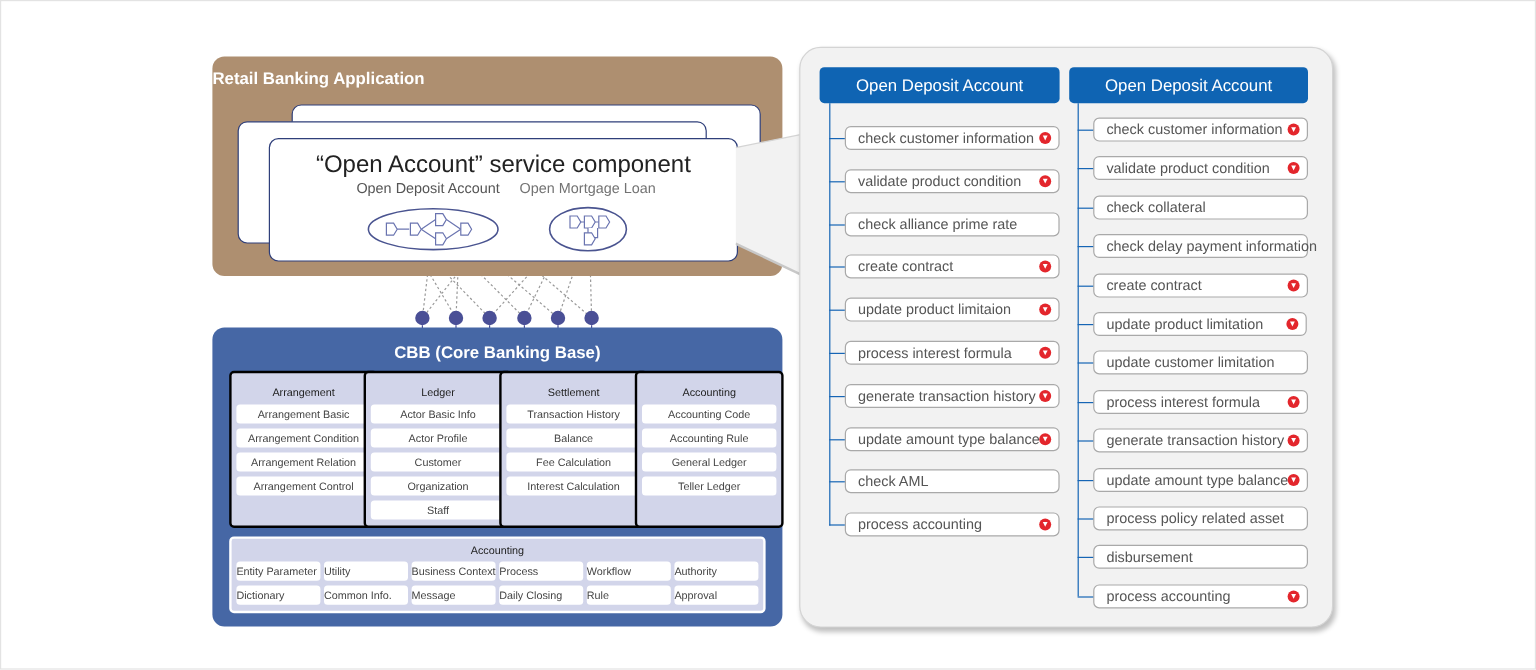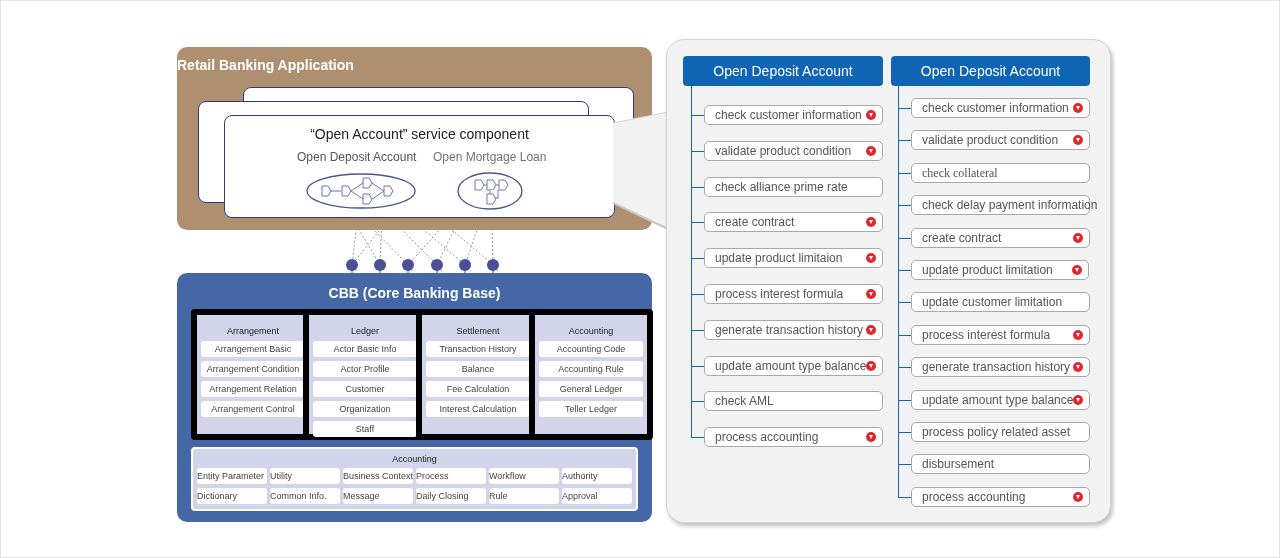--- a/index.html
+++ b/index.html
@@ -5,29 +5,29 @@
 *{box-sizing:border-box;margin:0;padding:0}
 body{width:1280px;height:558px;background:#fff;font-family:"Liberation Sans",sans-serif;position:relative;overflow:hidden;border:1px solid #e3e3e3}
 .abs{position:absolute}
 
 #rba{left:176px;top:46px;width:475px;height:183px;background:#ae8f70;border-radius:10px}
 #rba-title{left:0;top:10px;width:100%;text-align:left;color:#fff;font-size:14px;font-weight:bold}
 .card{background:#fff;border:1.5px solid #2f3f7a;border-radius:8px}
 #c1{left:66px;top:40px;width:391px;height:116px}
 #c2{left:21px;top:54px;width:391px;height:102px}
 #c3{left:47px;top:68px;width:391px;height:103px}
-#sc-title{left:0;top:10px;width:100%;text-align:center;font-size:14px;color:#222}
+#sc-title{left:0;top:10px;width:100%;text-align:center;font-size:20px;color:#222}
 #sub1{left:72px;top:34px;font-size:12px;color:#555}
 #sub2{left:208px;top:34px;font-size:12px;color:#737373}
 #flow{left:0;top:0}
 #conn{left:300px;top:180px}
 
 #cbb{left:176px;top:272px;width:475px;height:249px;background:#4667a5;border-radius:10px}
 #cbb-title{left:0;top:12px;width:100%;text-align:center;color:#fff;font-size:14px;font-weight:bold}
-.grp{background:#d2d5ea;border:6px solid #000000;border-radius:4px;position:absolute;top:36px;width:124px;height:131px}
+.grp{background:#d2d5ea;border:2px solid #000000;border-radius:4px;position:absolute;top:36px;width:124px;height:131px}
 .grp .gt{text-align:center;font-size:9px;color:#222;margin-top:11px;margin-bottom:5px}
 .grp .it{background:#fff;border-radius:3px;margin:0 4px 4px 4px;height:16px;line-height:16px;text-align:center;font-size:9px;color:#444}
 #acc2{position:absolute;left:14px;top:174px;width:447px;height:64px;background:#d2d5ea;border:2px solid #fff;border-radius:4px}
 #acc2 .gt{text-align:center;font-size:9px;color:#222;margin-top:5px}
 #acc2 .row{display:flex;gap:3px;padding:0 4px;margin-top:4px}
 #acc2 .it{flex:1;background:#fff;border-radius:3px;height:16px;line-height:16px;text-align:left;font-size:9px;color:#444;white-space:nowrap}
 
 #panel{left:665px;top:38px;width:445px;height:484px;background:#f2f2f2;border:1px solid #d4d4d4;border-radius:18px;box-shadow:2px 3px 4px rgba(0,0,0,.25)}
 #callout{left:612px;top:110px}
 .col-h{position:absolute;height:30px;background:#0f64b3;color:#fff;font-size:14px;text-align:center;line-height:30px;border-radius:4px}
@@ -174,21 +174,21 @@
       <div class="step" style="left: 37px; width: 179px; top: 279.8px;"><span>generate transaction history</span><span class="mk"></span></div>
       <div class="step" style="left: 37px; width: 179px; top: 315.6px;"><span>update amount type balance</span><span class="mk"></span></div>
       <div class="step" style="left: 37px; width: 179px; top: 351.4px;"><span>check  AML</span></div>
       <div class="step" style="left: 37px; width: 179px; top: 387.2px;"><span>process accounting</span><span class="mk"></span></div>
     </div>
   <div class="col-h" style="left:224px;top:16px;width:199px">Open Deposit  Account</div>
   <div class="tree" style="left:231px;top:46px;height:411px"></div>
   <div id="col2">
       <div class="step" style="left: 244px; width: 179px; top: 58px;"><span>check customer information</span><span class="mk"></span></div>
       <div class="step" style="left: 244px; width: 179px; top: 90.4px;"><span>validate product condition</span><span class="mk"></span></div>
-      <div class="step" style="left: 244px; width: 179px; top: 122.8px; font-family: Liberation Serif, serif;"><span>check collateral</span></div>
+      <div class="step" style="left: 244px; width: 179px; top: 122.8px;"><span>check collateral</span></div>
       <div class="step" style="left: 244px; width: 179px; top: 155.2px;"><span>check delay payment information</span></div>
       <div class="step" style="left: 244px; width: 179px; top: 187.6px;"><span>create contract</span><span class="mk"></span></div>
       <div class="step" style="left: 244px; width: 178px; top: 220px;"><span>update product limitation</span><span class="mk"></span></div>
       <div class="step" style="left: 244px; width: 179px; top: 252.4px;"><span>update customer limitation</span></div>
       <div class="step" style="left: 244px; width: 179px; top: 284.8px;"><span>process interest formula</span><span class="mk"></span></div>
       <div class="step" style="left: 244px; width: 179px; top: 317.2px;"><span>generate transaction history</span><span class="mk"></span></div>
       <div class="step" style="left: 244px; width: 179px; top: 349.6px;"><span>update amount type balance</span><span class="mk"></span></div>
       <div class="step" style="left: 244px; width: 179px; top: 382px;"><span>process policy related asset</span></div>
       <div class="step" style="left: 244px; width: 179px; top: 414.4px;"><span>disbursement</span></div>
       <div class="step" style="left: 244px; width: 179px; top: 446.8px;"><span>process accounting</span><span class="mk"></span></div>

